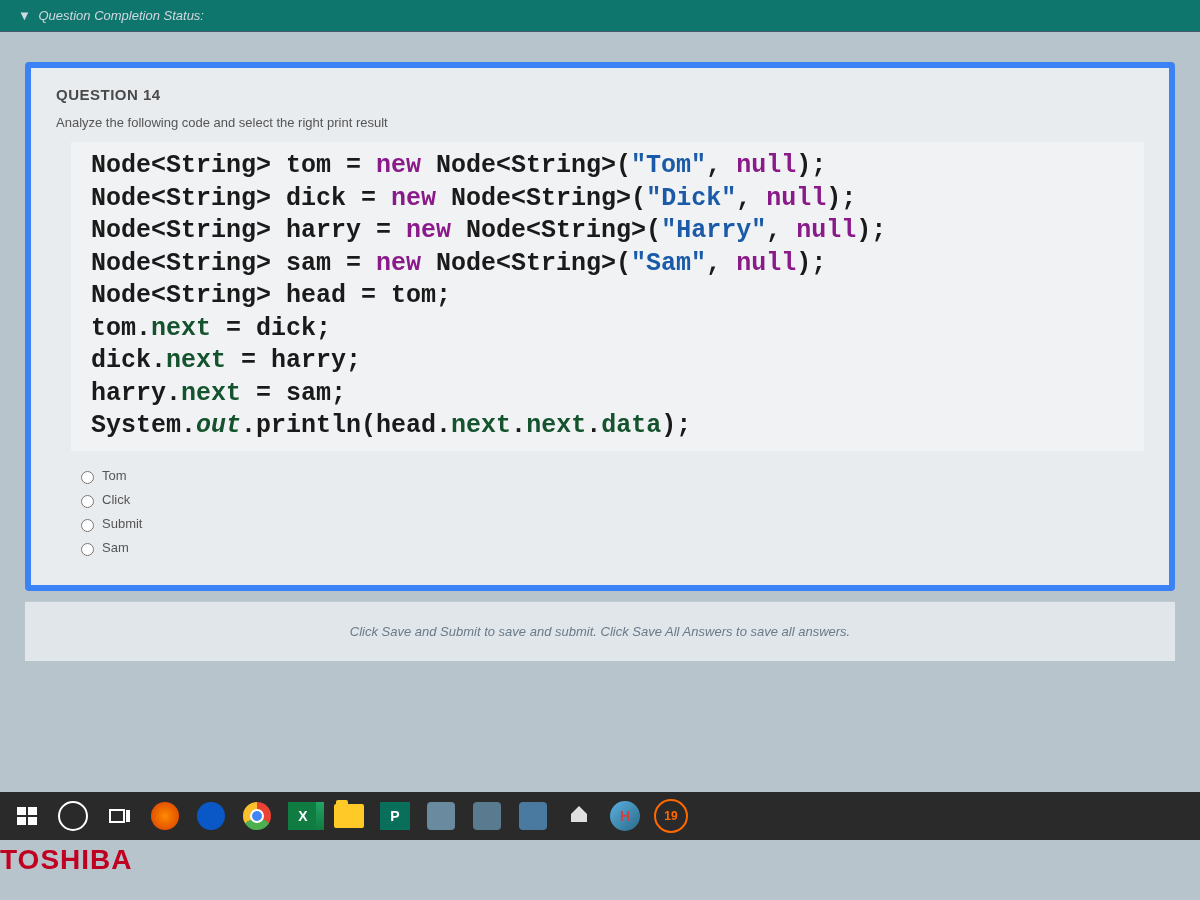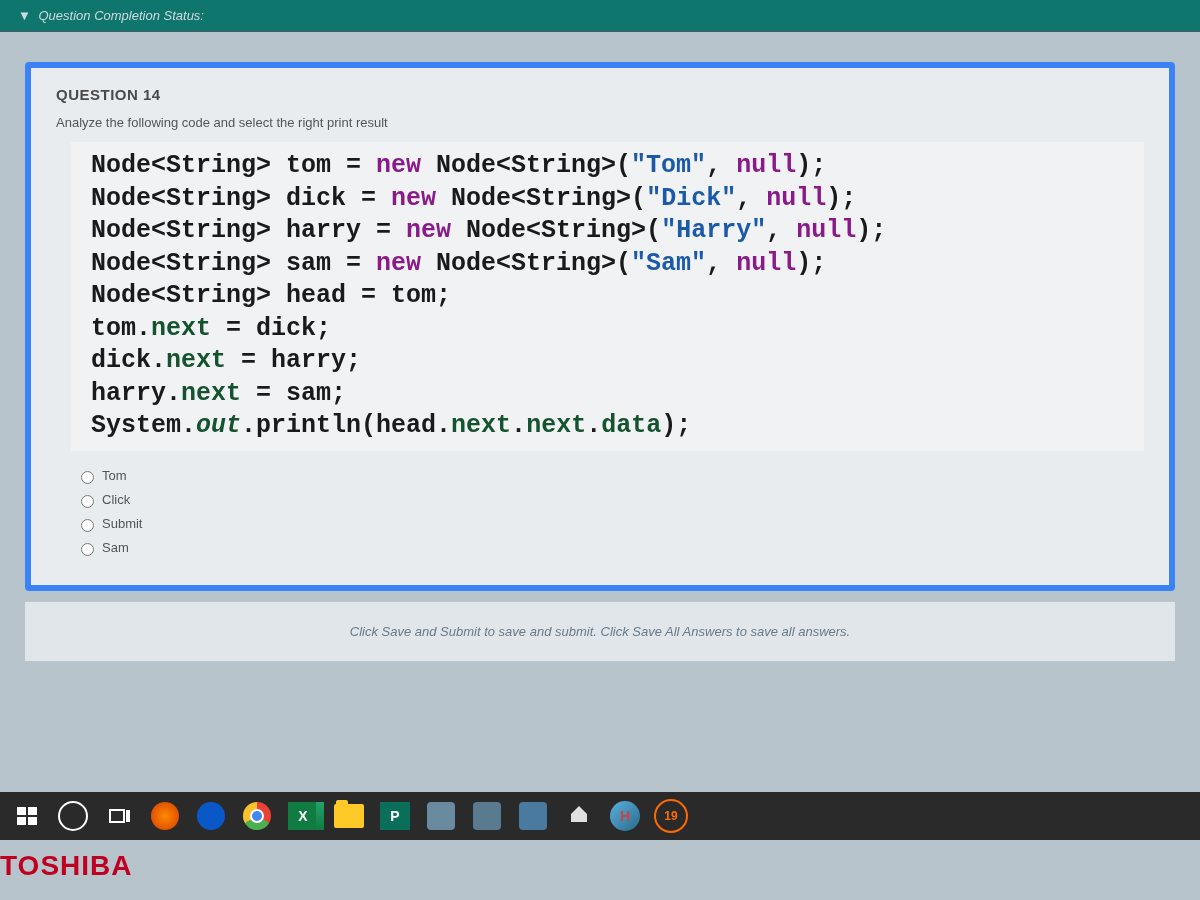--- a/index.html
+++ b/index.html
@@ -113,21 +113,21 @@
   .tb-excel { width:30px;height:28px; background:#107c41;position:relative;color:#fff;font-weight:bold;font-size:14px;display:flex;align-items:center;justify-content:center;}
   .tb-excel::after{content:"";position:absolute;right:-6px;top:0;width:8px;height:28px;background:linear-gradient(#21a366,#107c41);}
   .tb-folder{width:30px;height:24px;background:#ffca28;border-radius:2px;position:relative;}
   .tb-folder::before{content:"";position:absolute;top:-4px;left:2px;width:12px;height:6px;background:#ffca28;border-radius:2px 2px 0 0;}
   .tb-pub{width:30px;height:28px;background:#0a6f5a;color:#fff;font-weight:bold;font-size:14px;display:flex;align-items:center;justify-content:center;}
   .tb-generic{width:28px;height:28px;background:#4a6a8a;border-radius:4px;}
   .tb-badge{width:30px;height:30px;border-radius:50%;background:#2a2a2a;border:2px solid #ff6a00;color:#ff6a00;font-size:12px;font-weight:bold;display:flex;align-items:center;justify-content:center;}
   .tb-h{width:30px;height:30px;border-radius:50%;background:linear-gradient(135deg,#5ab0e0,#2a6a8a);color:#d04040;font-weight:bold;display:flex;align-items:center;justify-content:center;font-size:14px;}
   .toshiba {
     position: absolute;
-    bottom: 18px;
+    bottom: 24px;
     left: 0;
     color: #c00020;
     font-weight: bold;
     font-size: 28px;
     letter-spacing: 1px;
     font-family: Arial, sans-serif;
   }
 </style>
 </head>
 <body>

